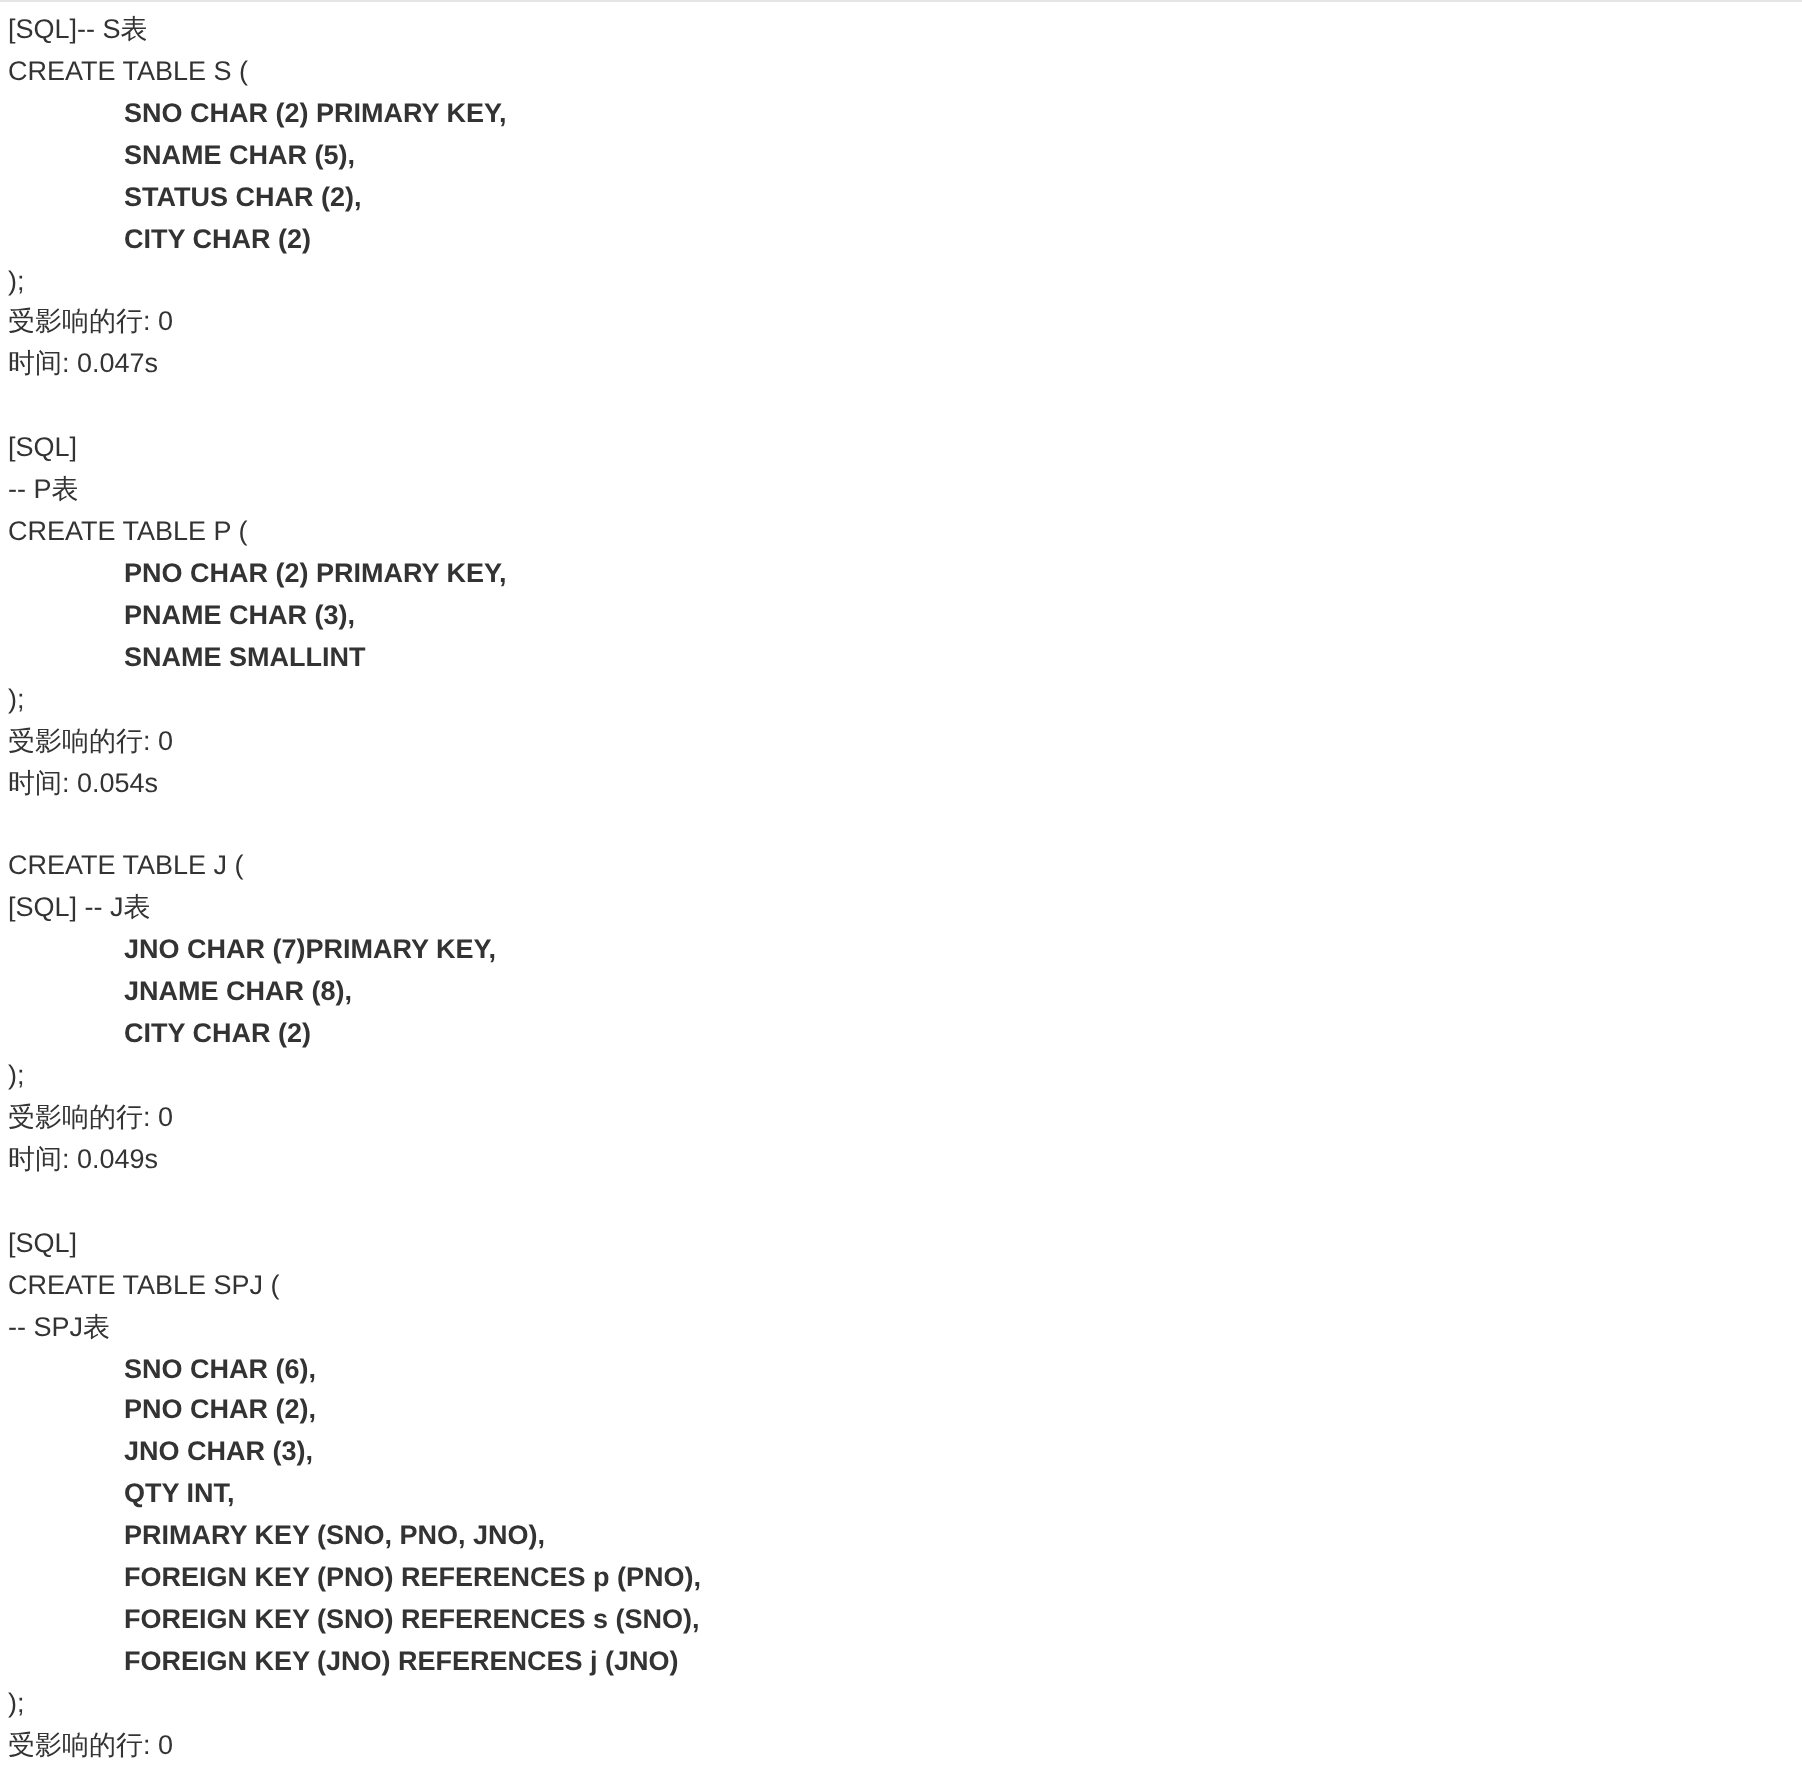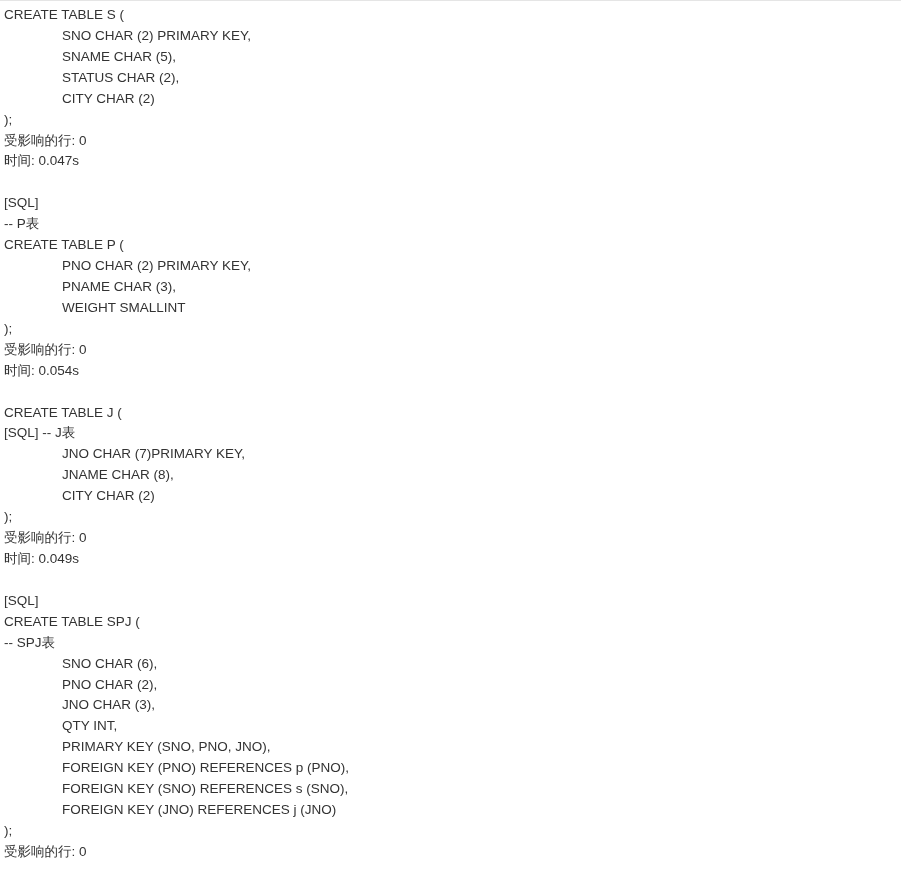--- a/index.html
+++ b/index.html
@@ -9,45 +9,46 @@
       line-height: 1.55;
       background: #ffffff;
       color: #333333;
       padding: 4px 8px 4px 4px;
       width: 901px;
       position: relative;
       border-top: 1px solid #e5e5e5;
     }
     .block { margin-bottom: 0; }
     .line { white-space: pre; }
-    .indent { padding-left: 58px; }
+    .indent { padding-left: 58px; font-weight: bold; }
     .blank { height: 1.55em; }
   </style>
 </head>
 <body>
 
 <div id="output">
     <div class="block">
+      <div class="line">[SQL]-- S表</div>
       <div class="line">CREATE TABLE S (</div>
       <div class="line indent">SNO CHAR (2) PRIMARY KEY,</div>
       <div class="line indent">SNAME CHAR (5),</div>
       <div class="line indent">STATUS CHAR (2),</div>
       <div class="line indent">CITY CHAR (2)</div>
       <div class="line">);</div>
       <div class="line">受影响的行: 0</div>
       <div class="line">时间: 0.047s</div>
     </div>
     <div class="blank"></div>
     <div class="block">
       <div class="line">[SQL]</div>
       <div class="line">-- P表</div>
       <div class="line">CREATE TABLE P (</div>
       <div class="line indent">PNO CHAR (2) PRIMARY KEY,</div>
       <div class="line indent">PNAME CHAR (3),</div>
-      <div class="line indent">WEIGHT SMALLINT</div>
+      <div class="line indent">SNAME SMALLINT</div>
       <div class="line">);</div>
       <div class="line">受影响的行: 0</div>
       <div class="line">时间: 0.054s</div>
     </div>
     <div class="blank"></div>
     <div class="block">
       <div class="line">CREATE TABLE J (</div>
       <div class="line">[SQL] -- J表</div>
       <div class="line indent">JNO CHAR (7)PRIMARY KEY,</div>
       <div class="line indent">JNAME CHAR (8),</div>

